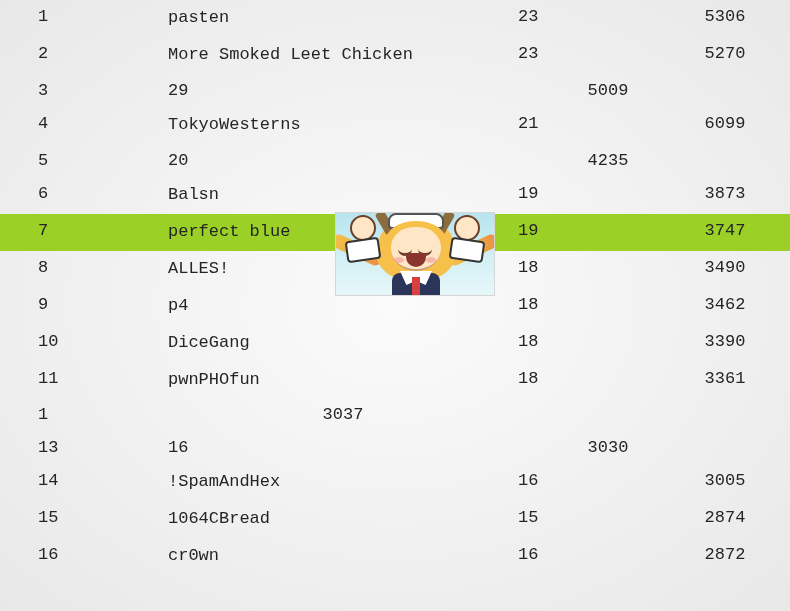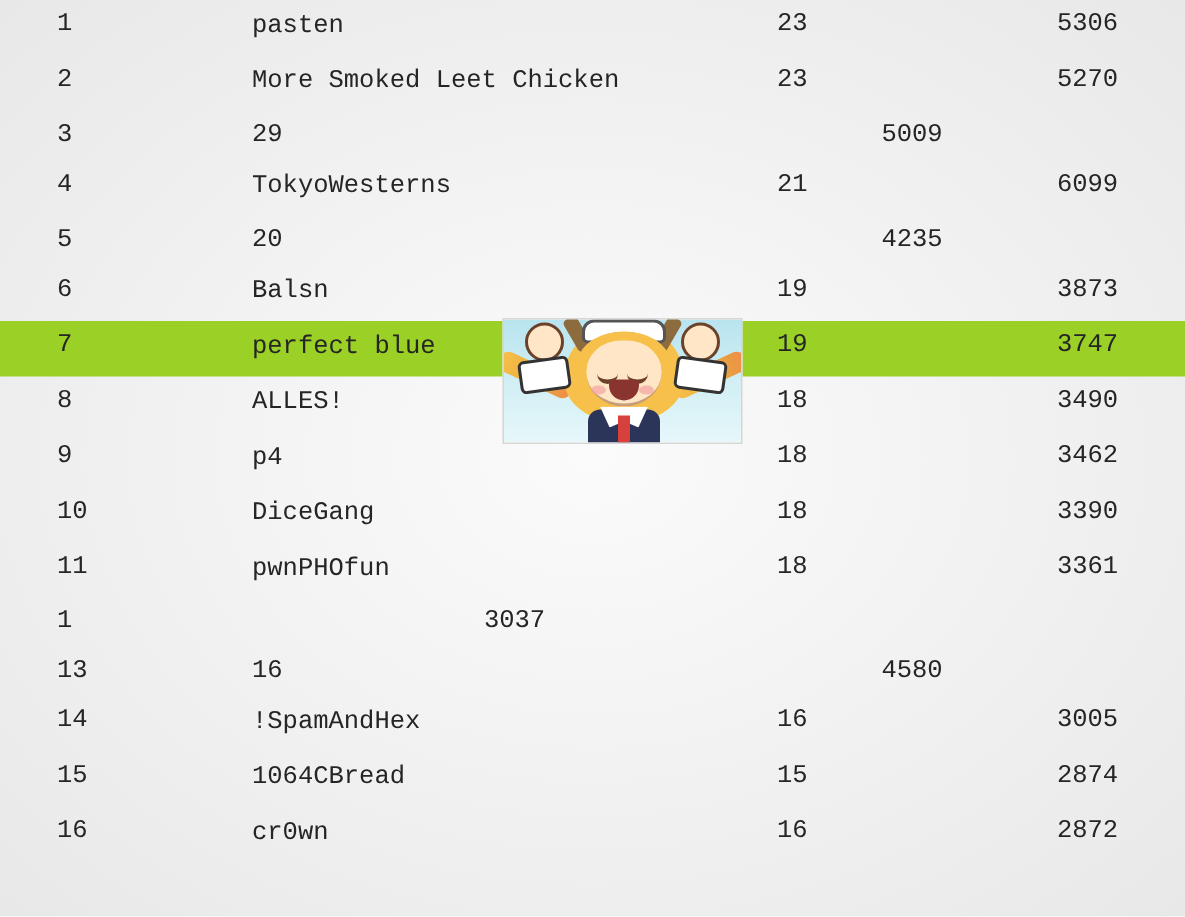--- a/index.html
+++ b/index.html
@@ -230,21 +230,21 @@
       <div class="col3">18</div>
       <div class="score">3361</div>
     </div>
     <div class="row">
       <div class="col3">1</div>
       <div class="score">3037</div>
     </div>
     <div class="row">
       <div class="rank">13</div>
       <div class="col3">16</div>
-      <div class="score">4580</div>
+      <div class="score">3030</div>
     </div>
     <div class="row">
       <div class="rank">14</div>
       <div class="team">!SpamAndHex</div>
       <div class="col3">16</div>
       <div class="score">3005</div>
     </div>
     <div class="row">
       <div class="rank">15</div>
       <div class="team">1064CBread</div>

